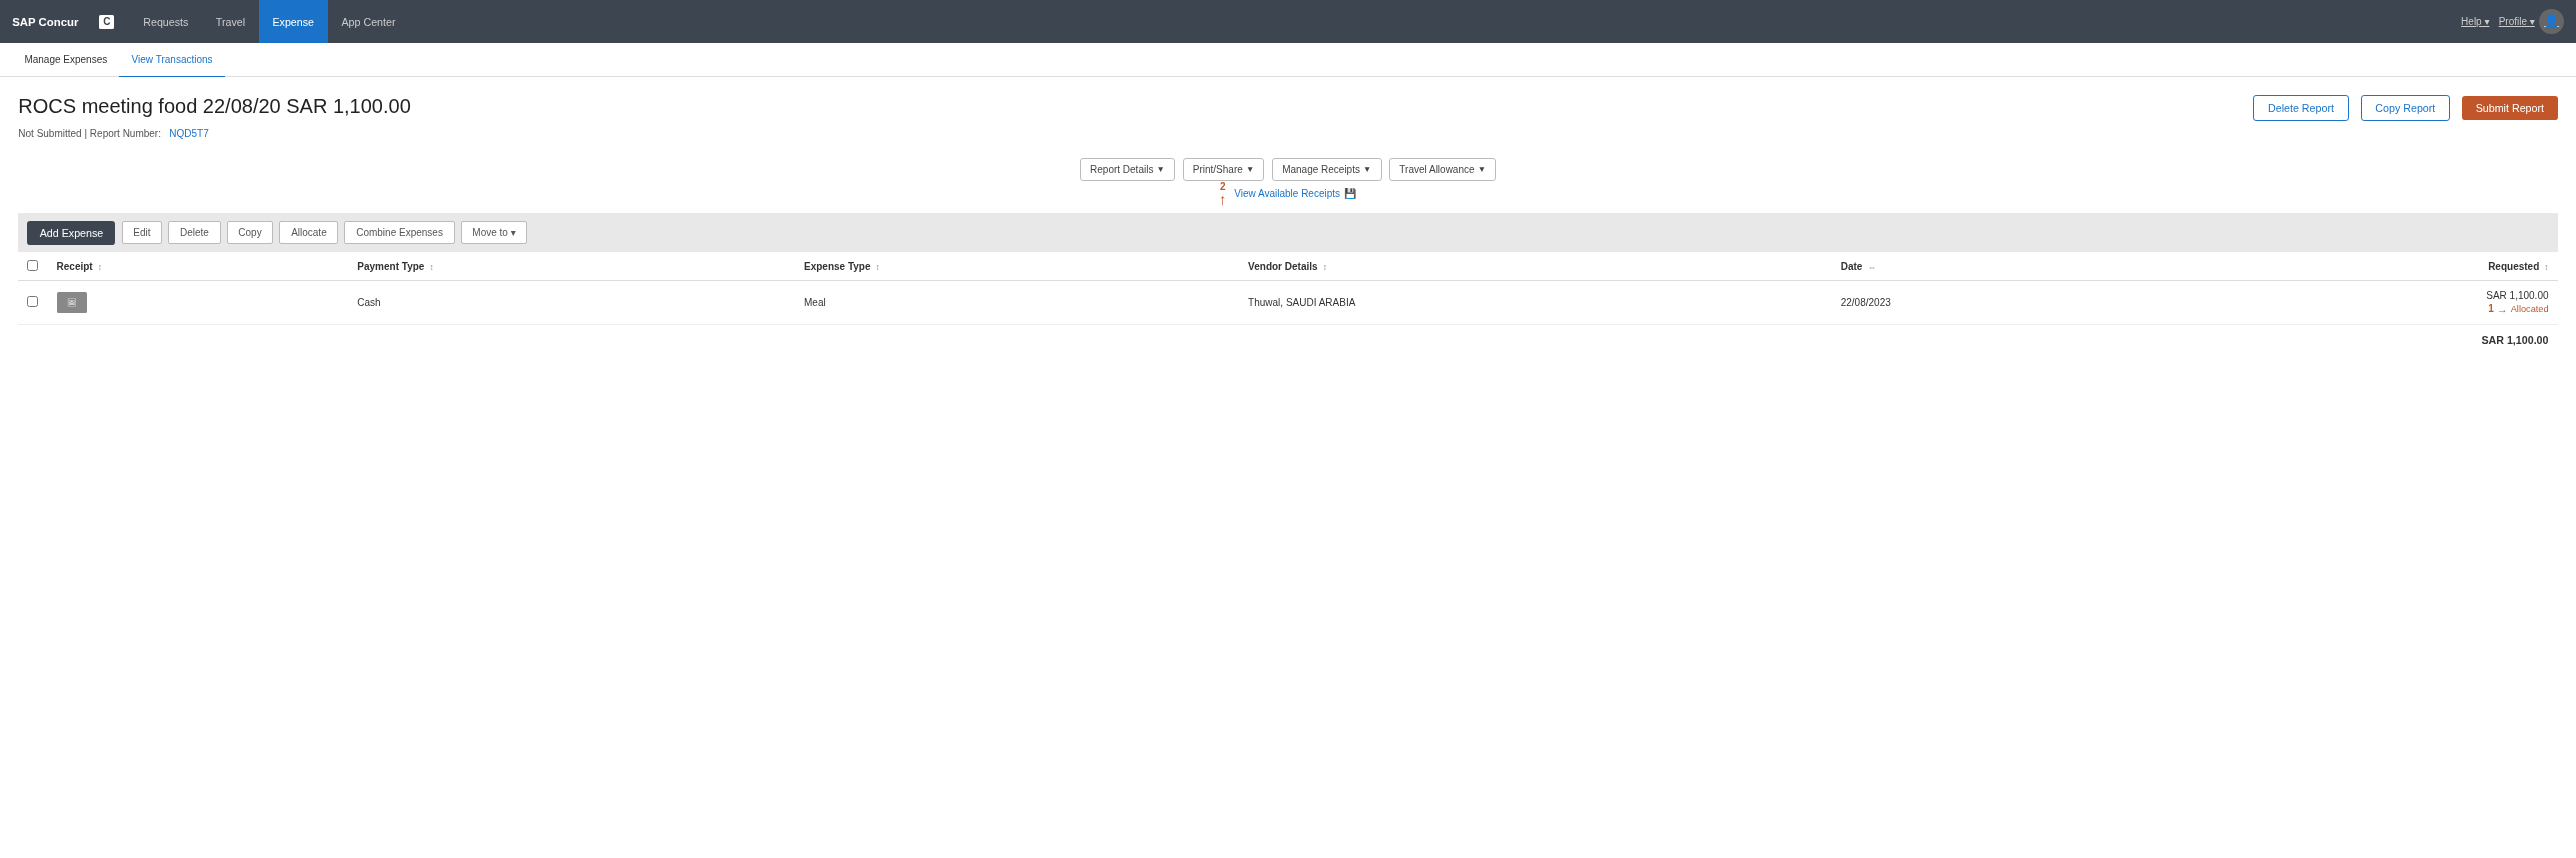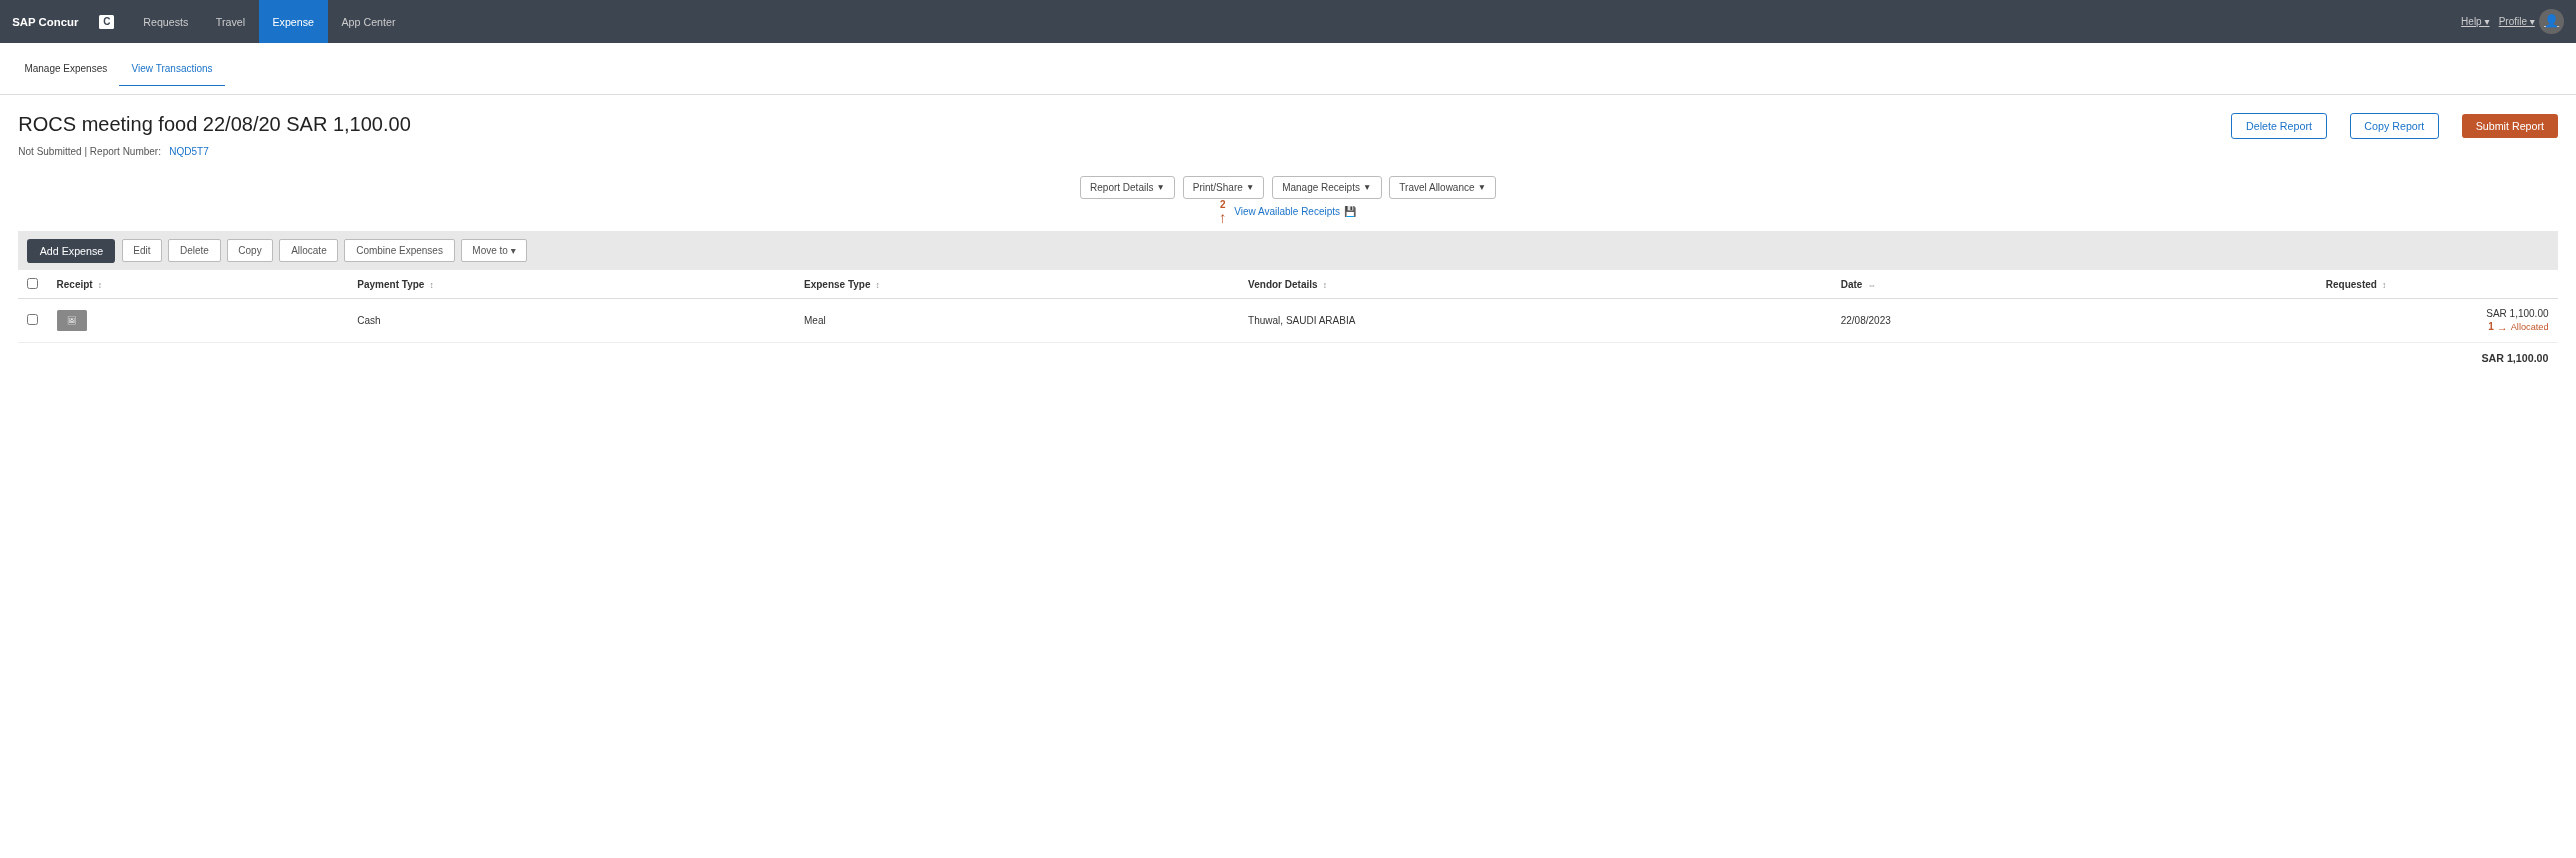--- a/index.html
+++ b/index.html
@@ -78,21 +78,21 @@
       font-size: 12.2px;
     }
 
     
     .sub-nav {
       background: #fff;
       border-bottom: 0.8px solid #ddd;
       display: flex;
       align-items: center;
       padding: 0 12.2px;
-      height: 52px;
+      height: 34px;
     }
     .sub-nav-item {
       padding: 0 12.2px;
       height: 34px;
       display: flex;
       align-items: center;
       cursor: pointer;
       font-size: 10px;
       color: #333;
       border-bottom: 1.5px solid transparent;
@@ -117,21 +117,21 @@
       align-items: flex-start;
       margin-bottom: 6.1px;
     }
     .report-title {
       font-size: 20px;
       font-weight: normal;
       color: #222;
     }
     .report-header-buttons {
       display: flex;
-      gap: 23px;
+      gap: 12px;
       align-items: center;
       justify-content: flex-end;
     }
     .btn {
       padding: 6.1px 13.7px;
       border: none;
       border-radius: 3.1px;
       cursor: pointer;
       font-size: 10.7px;
       font-weight: 500;
@@ -216,21 +216,21 @@
       font-size: 10px;
       border-bottom: 1.5px solid #ddd;
       color: #333;
       background: #fff;
     }
     .expense-table td {
       padding: 9.2px 9.2px;
       border-bottom: 0.8px solid #eee;
       vertical-align: middle;
     }
-    .expense-table .th-right { text-align: center; }
+    .expense-table .th-right { text-align: right; }
     .expense-table .td-right { text-align: right; }
 
     .sort-icon { color: #888; font-size: 8.4px; margin-left: 2.3px; }
 
     .receipt-thumb {
       width: 30.5px;
       height: 21.4px;
       background: #888;
       border-radius: 1.5px;
       display: flex;

